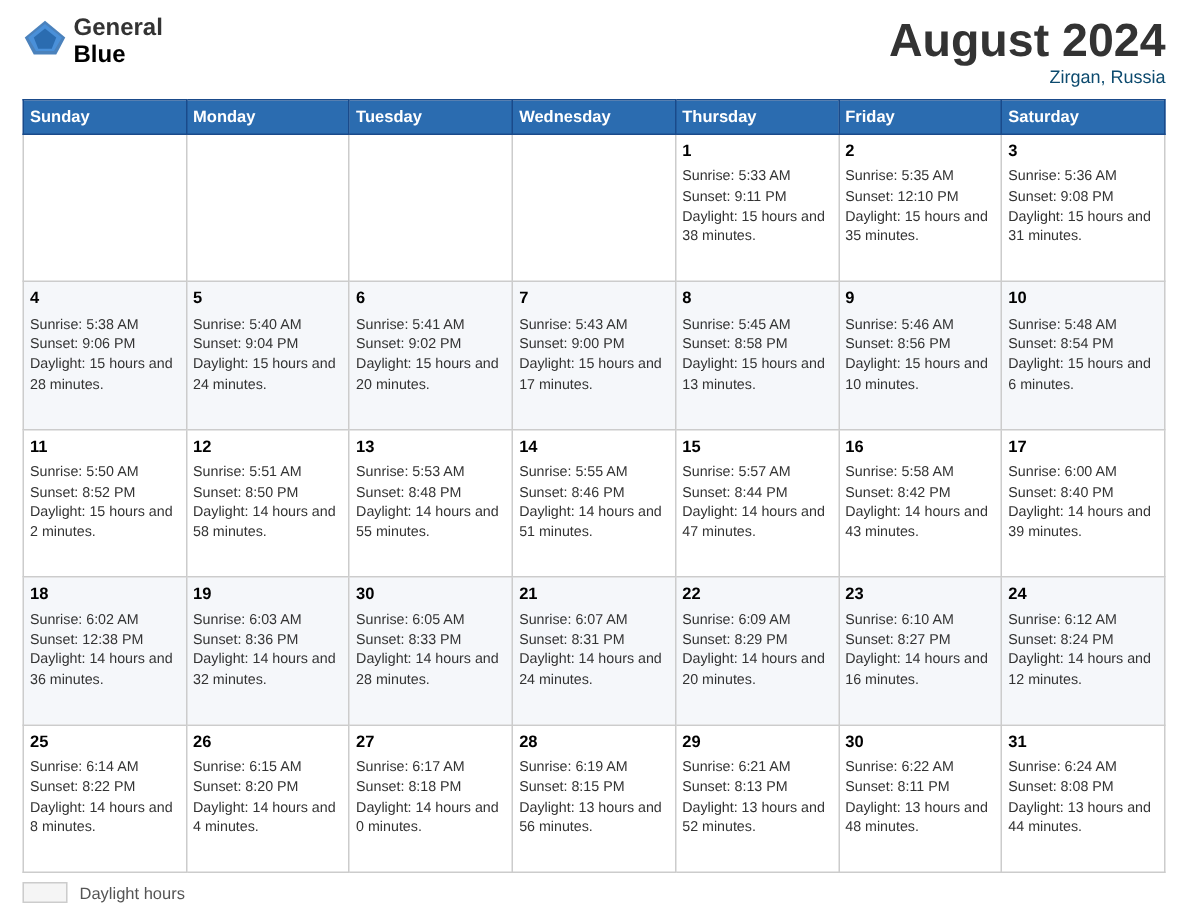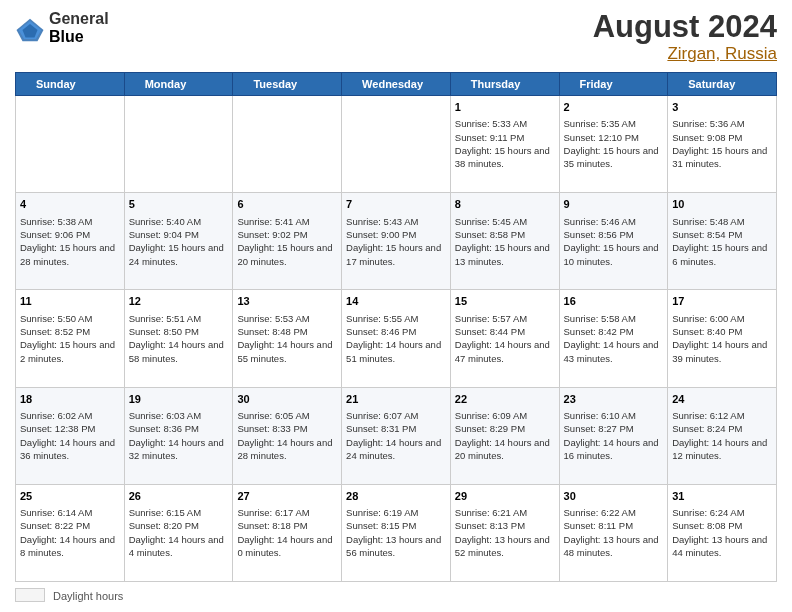--- a/index.html
+++ b/index.html
@@ -18,21 +18,21 @@
       flex-direction: column;
     }
     .header {
       display: flex;
       justify-content: space-between;
       align-items: flex-start;
       margin-bottom: 8px;
     }
     .logo {
       display: flex;
-      align-items: flex-end;
+      align-items: flex-start;
       gap: 4px;
     }
     .logo-text {
       display: flex;
       flex-direction: column;
       line-height: 1.1;
     }
     .logo-general {
       font-size: 16px;
       font-weight: bold;
@@ -50,35 +50,34 @@
     .title-block {
       text-align: right;
     }
     .month-year {
       font-size: 31px;
       font-weight: bold;
       color: #333;
       line-height: 1.1;
     }
     .location {
-      font-size: 17px;
-      color: #a16207;
-      text-decoration: underline;
+      font-size: 12px;
+      color: #0c4a6e;
     }
     .calendar {
       flex: 1;
       border-collapse: collapse;
       width: 100%;
       font-size: 10px;
     }
     .calendar th {
       background-color: #2b6cb0;
       color: white;
       text-align: left;
-      padding: 5px 20px;
+      padding: 5px 4px;
       font-size: 11px;
       border: 1px solid #1a4a8a;
     }
     .calendar td {
       border: 1px solid #ccc;
       vertical-align: top;
       padding: 4px;
       width: calc(100% / 7);
       background: #fff;
       line-height: 1.4;

